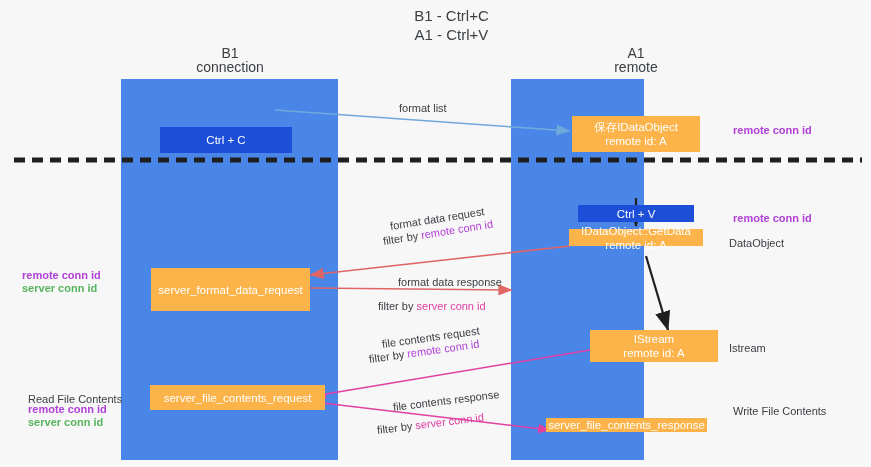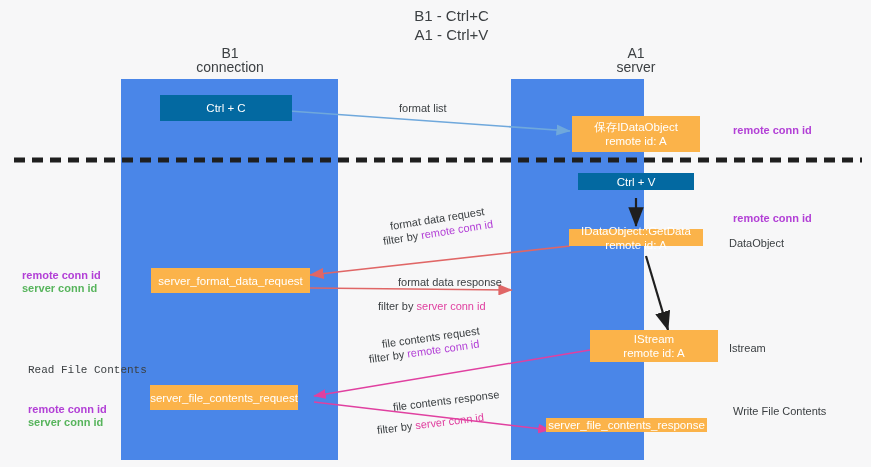--- a/index.html
+++ b/index.html
@@ -32,21 +32,21 @@
   #lane-a1{left:511px;top:79px;width:133px;height:381px;}
 
   
   .node{
     position:absolute;
     display:flex;align-items:center;justify-content:center;
     flex-direction:column;
     color:#ffffff;font-size:11.5px;line-height:14px;text-align:center;
     box-sizing:border-box;padding:2px 4px;
   }
-  .green{background:#0369a1;}
+  .green{background:#1d4ed8;margin-top:32px;}
   .orange{background:#fbb34a;}
 
   
   .cap{position:absolute;font-size:11px;line-height:14px;color:#3c4043;white-space:nowrap;}
   .cap.b{font-weight:bold;}
   .purple{color:#b23fd6;}
   .green-t{color:#57b45c;}
   .magenta{color:#e040a0;}
   .rot-a{transform:rotate(-9deg);transform-origin:left center;}
   .rot-b{transform:rotate(-8deg);transform-origin:left center;}
@@ -61,21 +61,21 @@
     <div>B1 - Ctrl+C</div>
     <div>A1 - Ctrl+V</div>
   </div>
 
   <div class="abs col-head" id="head-b1">
     <div>B1</div>
     <div>connection</div>
   </div>
   <div class="abs col-head" id="head-a1">
     <div>A1</div>
-    <div>server</div>
+    <div>remote</div>
   </div>
 
   <div class="abs lane" id="lane-b1"></div>
   <div class="abs lane" id="lane-a1"></div>
 
   <svg class="layer">
     <defs>
       <marker id="ah-blue" markerWidth="9" markerHeight="7" refX="8.5" refY="3.5" orient="auto">
         <polygon points="0,0 9,3.5 0,7" fill="#6fa8dc"></polygon>
       </marker>
@@ -118,31 +118,31 @@
 
   <div class="node green" style="left:578px;top:173px;width:116px;height:17px;">
     <span>Ctrl + V</span>
   </div>
 
   <div class="node orange" style="left:569px;top:229px;width:134px;height:17px;">
     <span>IDataObject::GetData</span>
     <span>remote id: A</span>
   </div>
 
-  <div class="node orange" style="left:151px;top:268px;width:159px;height:25px;">
+  <div class="node orange" style="left:151px;top:268px;width:159px;height:43px;">
     <span>server_format_data_request</span>
   </div>
 
 
   <div class="node orange" style="left:590px;top:330px;width:128px;height:32px;">
     <span>IStream</span>
     <span>remote id: A</span>
   </div>
 
-  <div class="node orange" style="left:150px;top:385px;width:148px;height:25px;">
+  <div class="node orange" style="left:150px;top:385px;width:175px;height:25px;">
     <span>server_file_contents_request</span>
   </div>
 
   <div class="node orange" style="left:546px;top:418px;width:161px;height:14px;">
     <span>server_file_contents_response</span>
   </div>
 
   <div class="cap" style="left:399px;top:101px;">format list</div>
 
   <div class="cap rot-a" style="left:390px;top:219px;">format data request</div>
@@ -171,17 +171,17 @@
 
   <div class="cap" style="left:729px;top:236px;">DataObject</div>
 
   <div class="cap" style="left:729px;top:341px;">Istream</div>
 
   <div class="cap" style="left:733px;top:404px;">Write File Contents</div>
 
   <div class="cap b purple" style="left:22px;top:268px;">remote conn id</div>
   <div class="cap b green-t" style="left:22px;top:281px;">server conn id</div>
 
-  <div class="cap" style="left:28px;top:363px;font-family:Liberation Mono, monospace;">Read File Contents</div>
+  <div class="cap" style="left:28px;top:392px;">Read File Contents</div>
   <div class="cap b purple" style="left:28px;top:402px;">remote conn id</div>
   <div class="cap b green-t" style="left:28px;top:415px;">server conn id</div>
 
 </div>
 
 </body></html>

